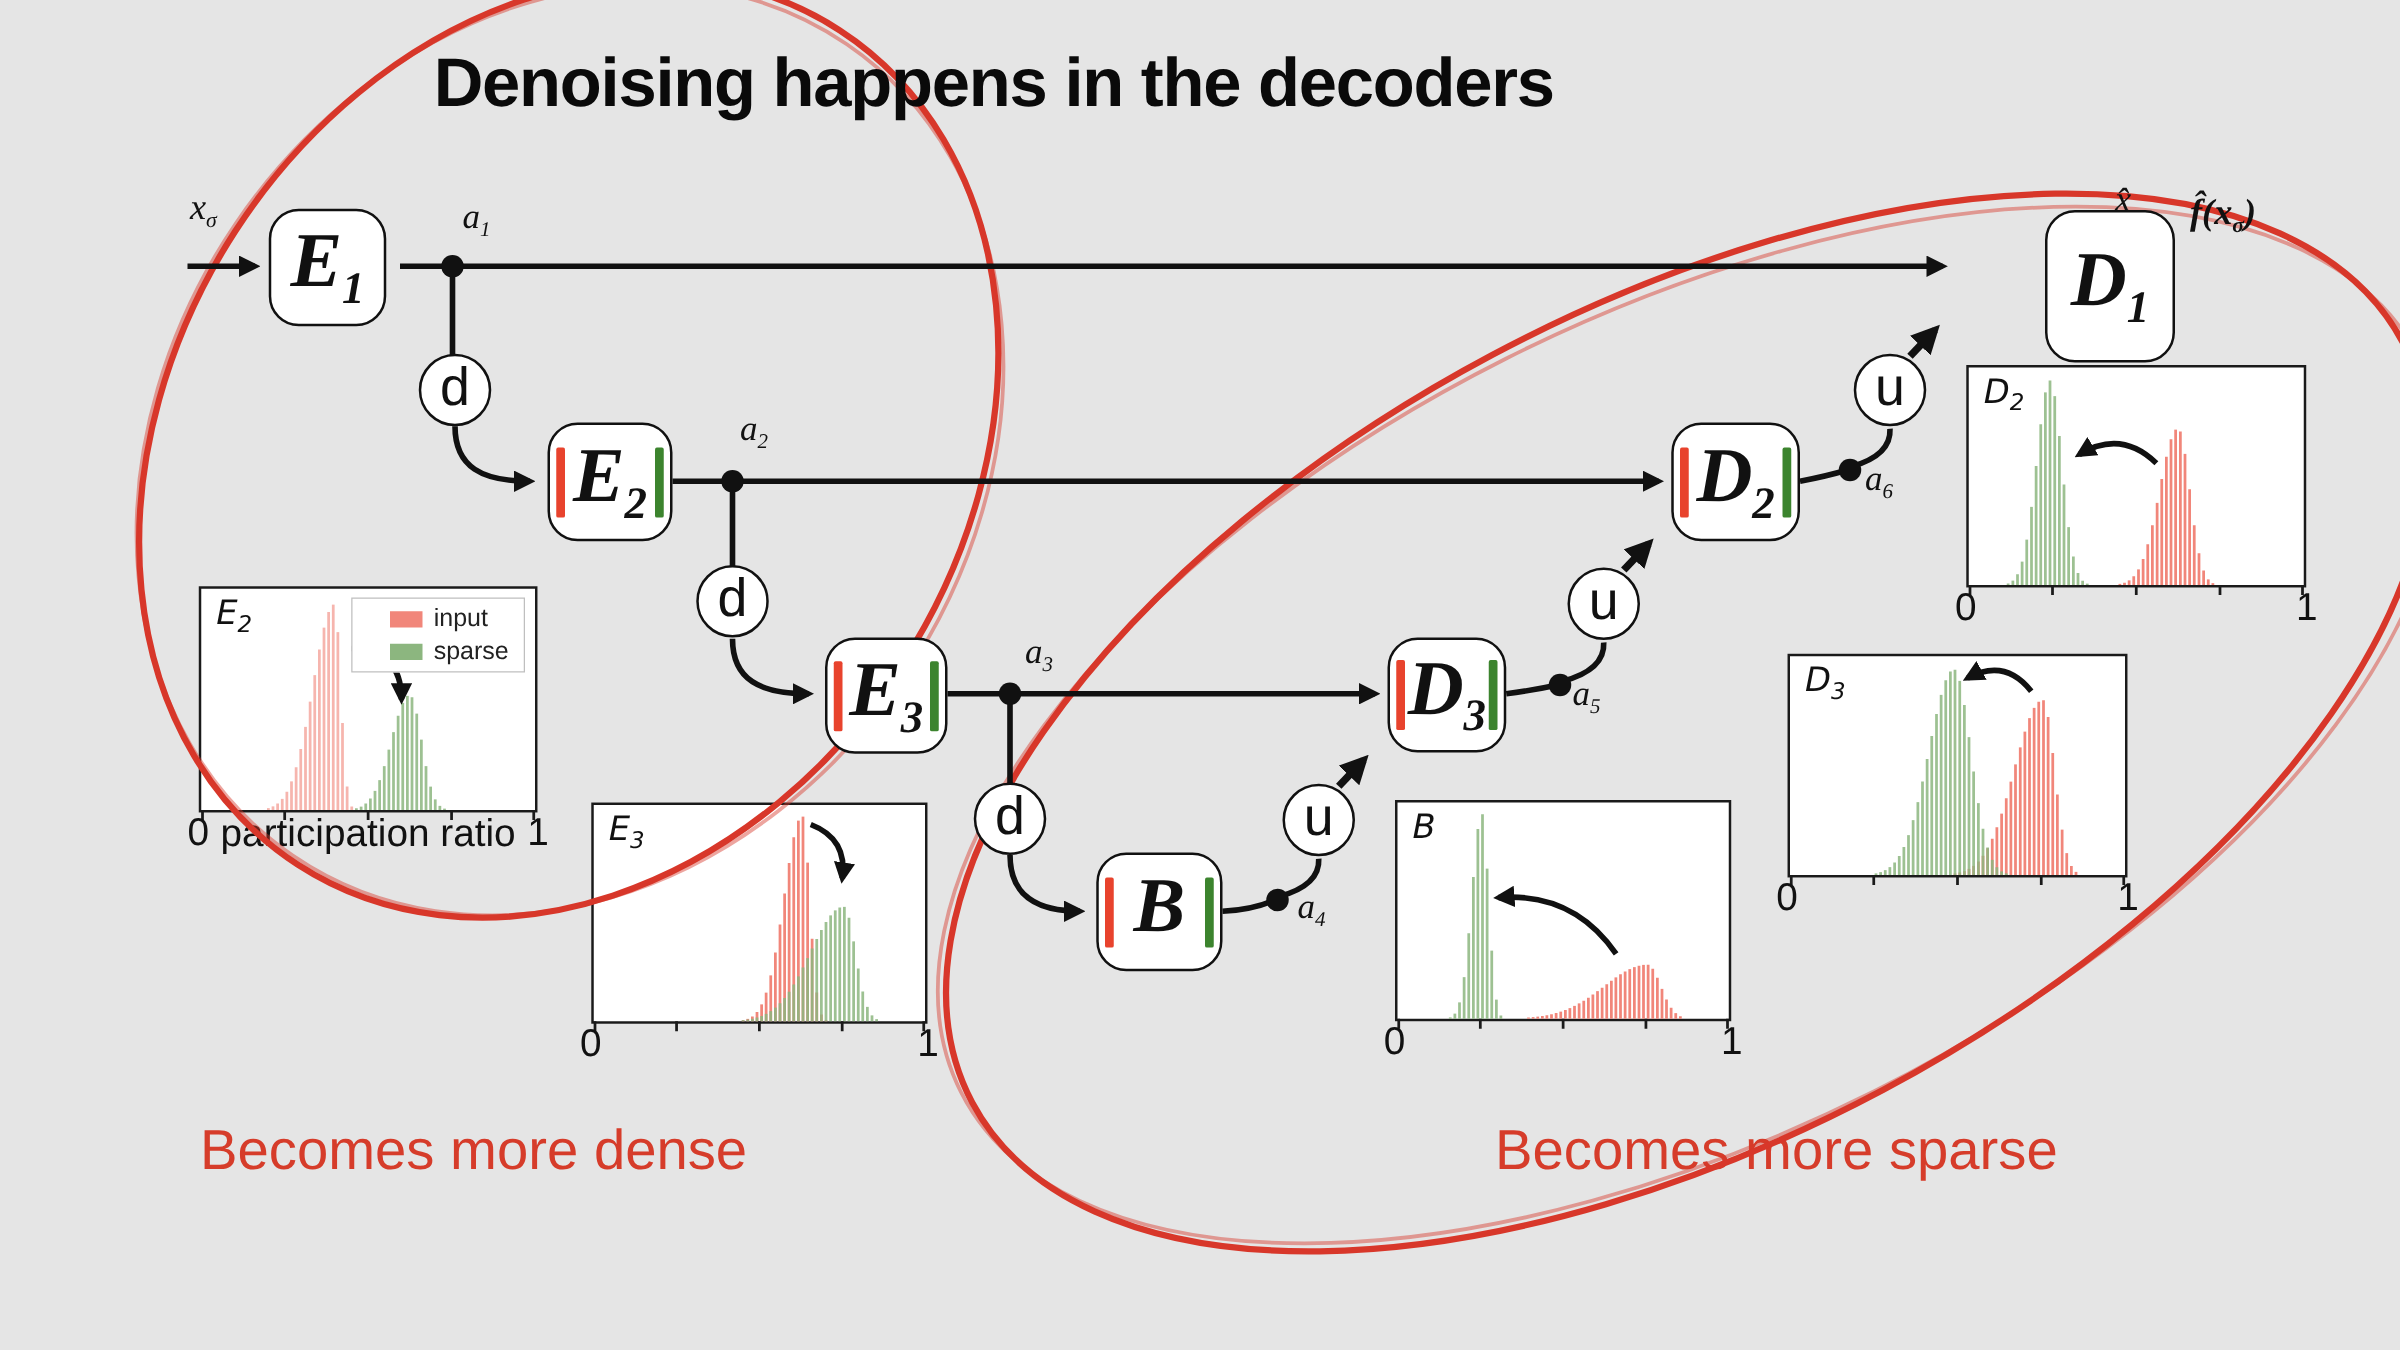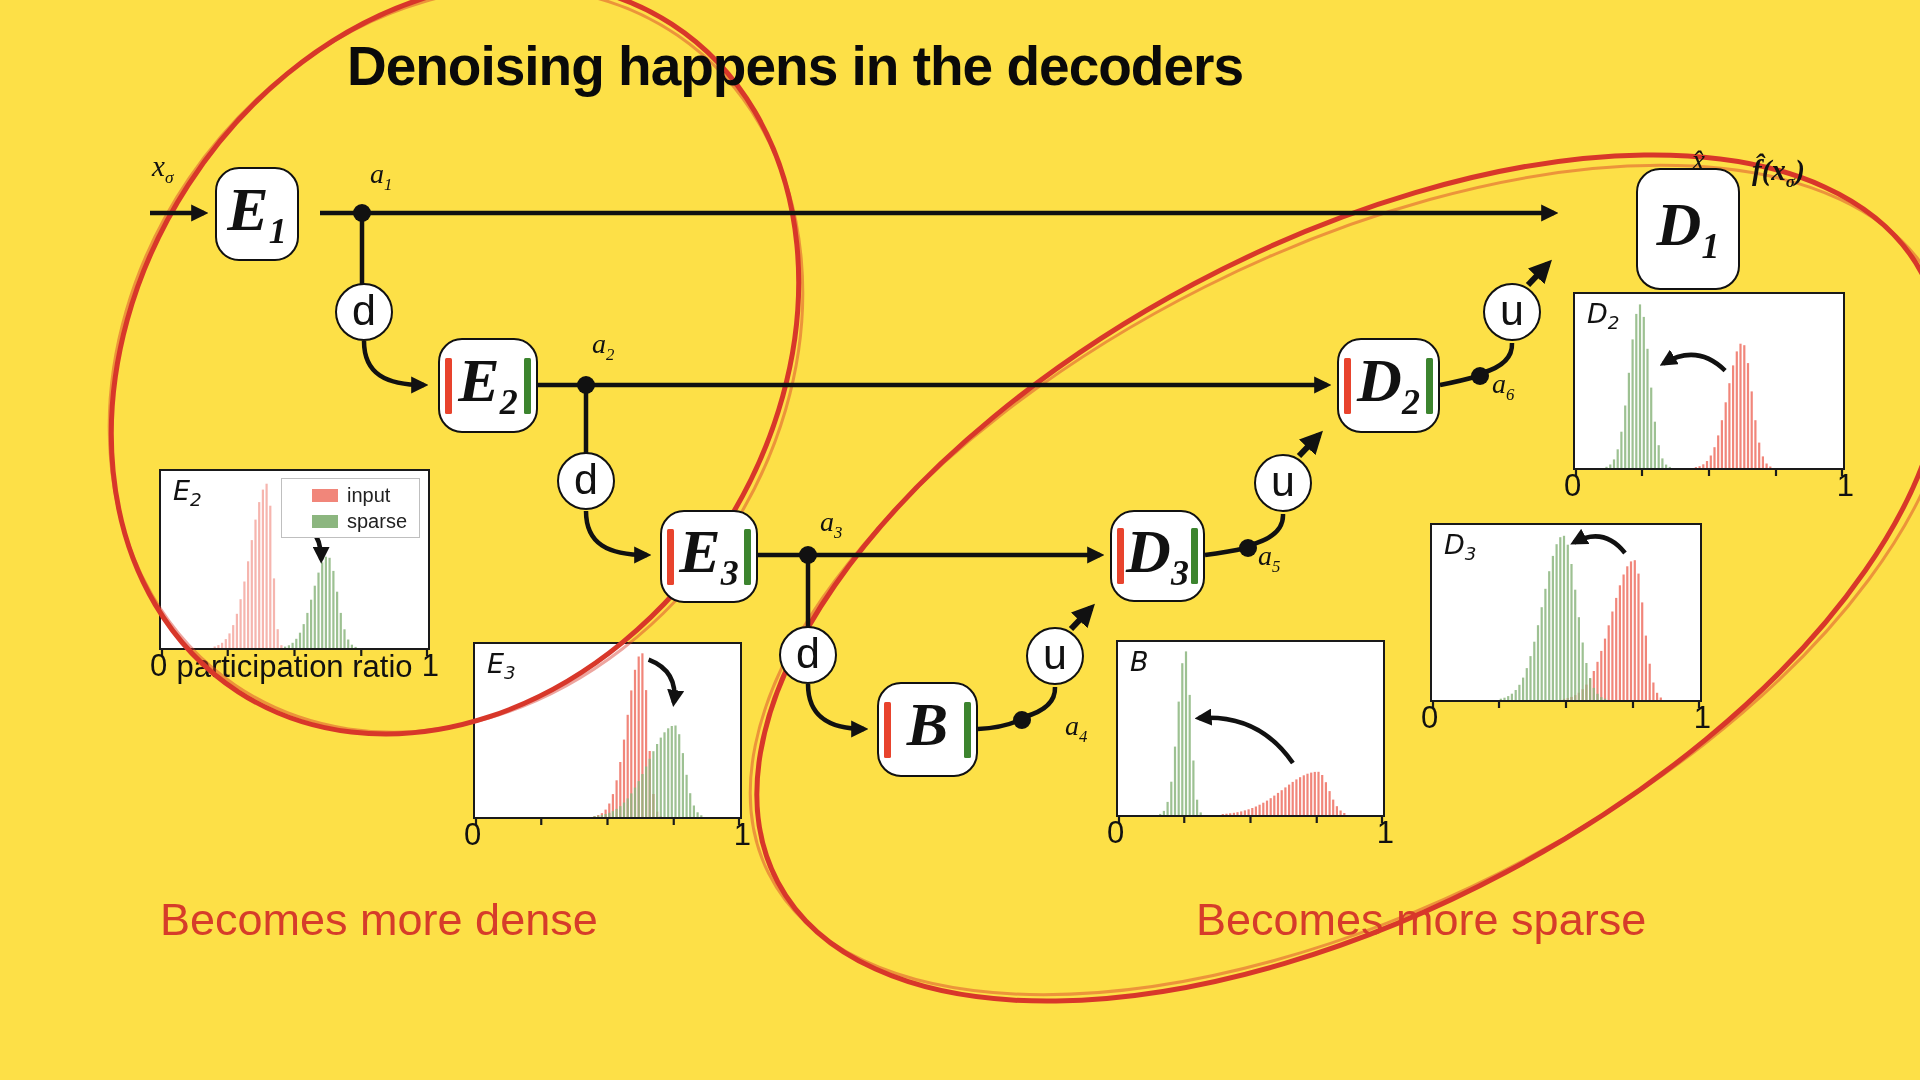--- a/index.html
+++ b/index.html
@@ -1,16 +1,16 @@
 <!DOCTYPE html>
 <html><head>
 <meta charset="utf-8">
 <style>
   html,body{margin:0;padding:0;background:#fff;}
-  .stage{position:relative;width:1920px;height:1080px;background:#fde047;overflow:hidden;
+  .stage{position:relative;width:1920px;height:1080px;background:#e5e5e5;overflow:hidden;
          font-family:"Liberation Sans",sans-serif;color:#111;}
   
   .title{position:absolute;left:320px;top:34px;width:950px;text-align:center;
          font-size:55px;font-weight:700;letter-spacing:-1px;color:#0a0a0a;z-index:6;}
   
   .math{font-family:"Liberation Serif",serif;font-style:italic;}
   .math sub{font-size:0.6em;font-style:italic;}
   
   .box{position:absolute;background:#fff;border:2.5px solid #111;border-radius:24px;
        display:flex;align-items:center;justify-content:center;z-index:5;box-sizing:border-box;}
@@ -108,21 +108,21 @@
   <div class="iolabel math" style="left:152px;top:152px;">
     <span>x</span><sub>σ</sub>
   </div>
   <div class="iolabel math" style="left:1692px;top:146px;">
     <span>x̂</span>
   </div>
   <div class="iolabel math" style="left:1752px;top:156px;font-weight:bold;">
     <span>f̂(x</span><sub>σ</sub><span>)</span>
   </div>
 
-  <div class="box" style="left:215px;top:167px;width:84px;height:94px;">
+  <div class="box" style="left:215px;top:167px;width:94px;height:94px;">
     <span class="blabel math"><span>E</span><sub>1</sub></span>
   </div>
   <div class="box" style="left:438px;top:338px;width:100px;height:95px;">
     <span class="sbar l" style="background:#e8432d;"></span>
     <span class="blabel math"><span>E</span><sub>2</sub></span>
     <span class="sbar r" style="background:#3c842e;"></span>
   </div>
   <div class="box" style="left:660px;top:510px;width:98px;height:93px;">
     <span class="sbar l" style="background:#e8432d;"></span>
     <span class="blabel math"><span>E</span><sub>3</sub></span>
@@ -162,21 +162,21 @@
   <div class="op" style="left:1254px;top:454px;">
       <span>u</span>
     </div>
   <div class="op" style="left:1483px;top:283px;">
       <span>u</span>
     </div>
 
   <div class="jlabel math" style="left:370px;top:160px;"><span>a</span><sub>1</sub></div>
   <div class="jlabel math" style="left:592px;top:330px;"><span>a</span><sub>2</sub></div>
   <div class="jlabel math" style="left:820px;top:508px;"><span>a</span><sub>3</sub></div>
-  <div class="jlabel math" style="left:1038px;top:712px;margin-left:27px;"><span>a</span><sub>4</sub></div>
+  <div class="jlabel math" style="left:1038px;top:712px;"><span>a</span><sub>4</sub></div>
   <div class="jlabel math" style="left:1258px;top:542px;"><span>a</span><sub>5</sub></div>
   <div class="jlabel math" style="left:1492px;top:370px;"><span>a</span><sub>6</sub></div>
 
   <div class="panel" style="left:159px;top:469px;width:271px;height:181px;">
     <svg class="bars" width="267" height="191" viewBox="0 0 267 191">
         <g>
           <rect x="52.6" width="2.2" y="175.5" height="1.5" fill="#f6b5ae"></rect>
           <rect x="56.3" width="2.2" y="174.1" height="2.9" fill="#f6b5ae"></rect>
           <rect x="60.0" width="2.2" y="171.8" height="5.2" fill="#f6b5ae"></rect>
           <rect x="63.7" width="2.2" y="168.1" height="8.9" fill="#f6b5ae"></rect>

